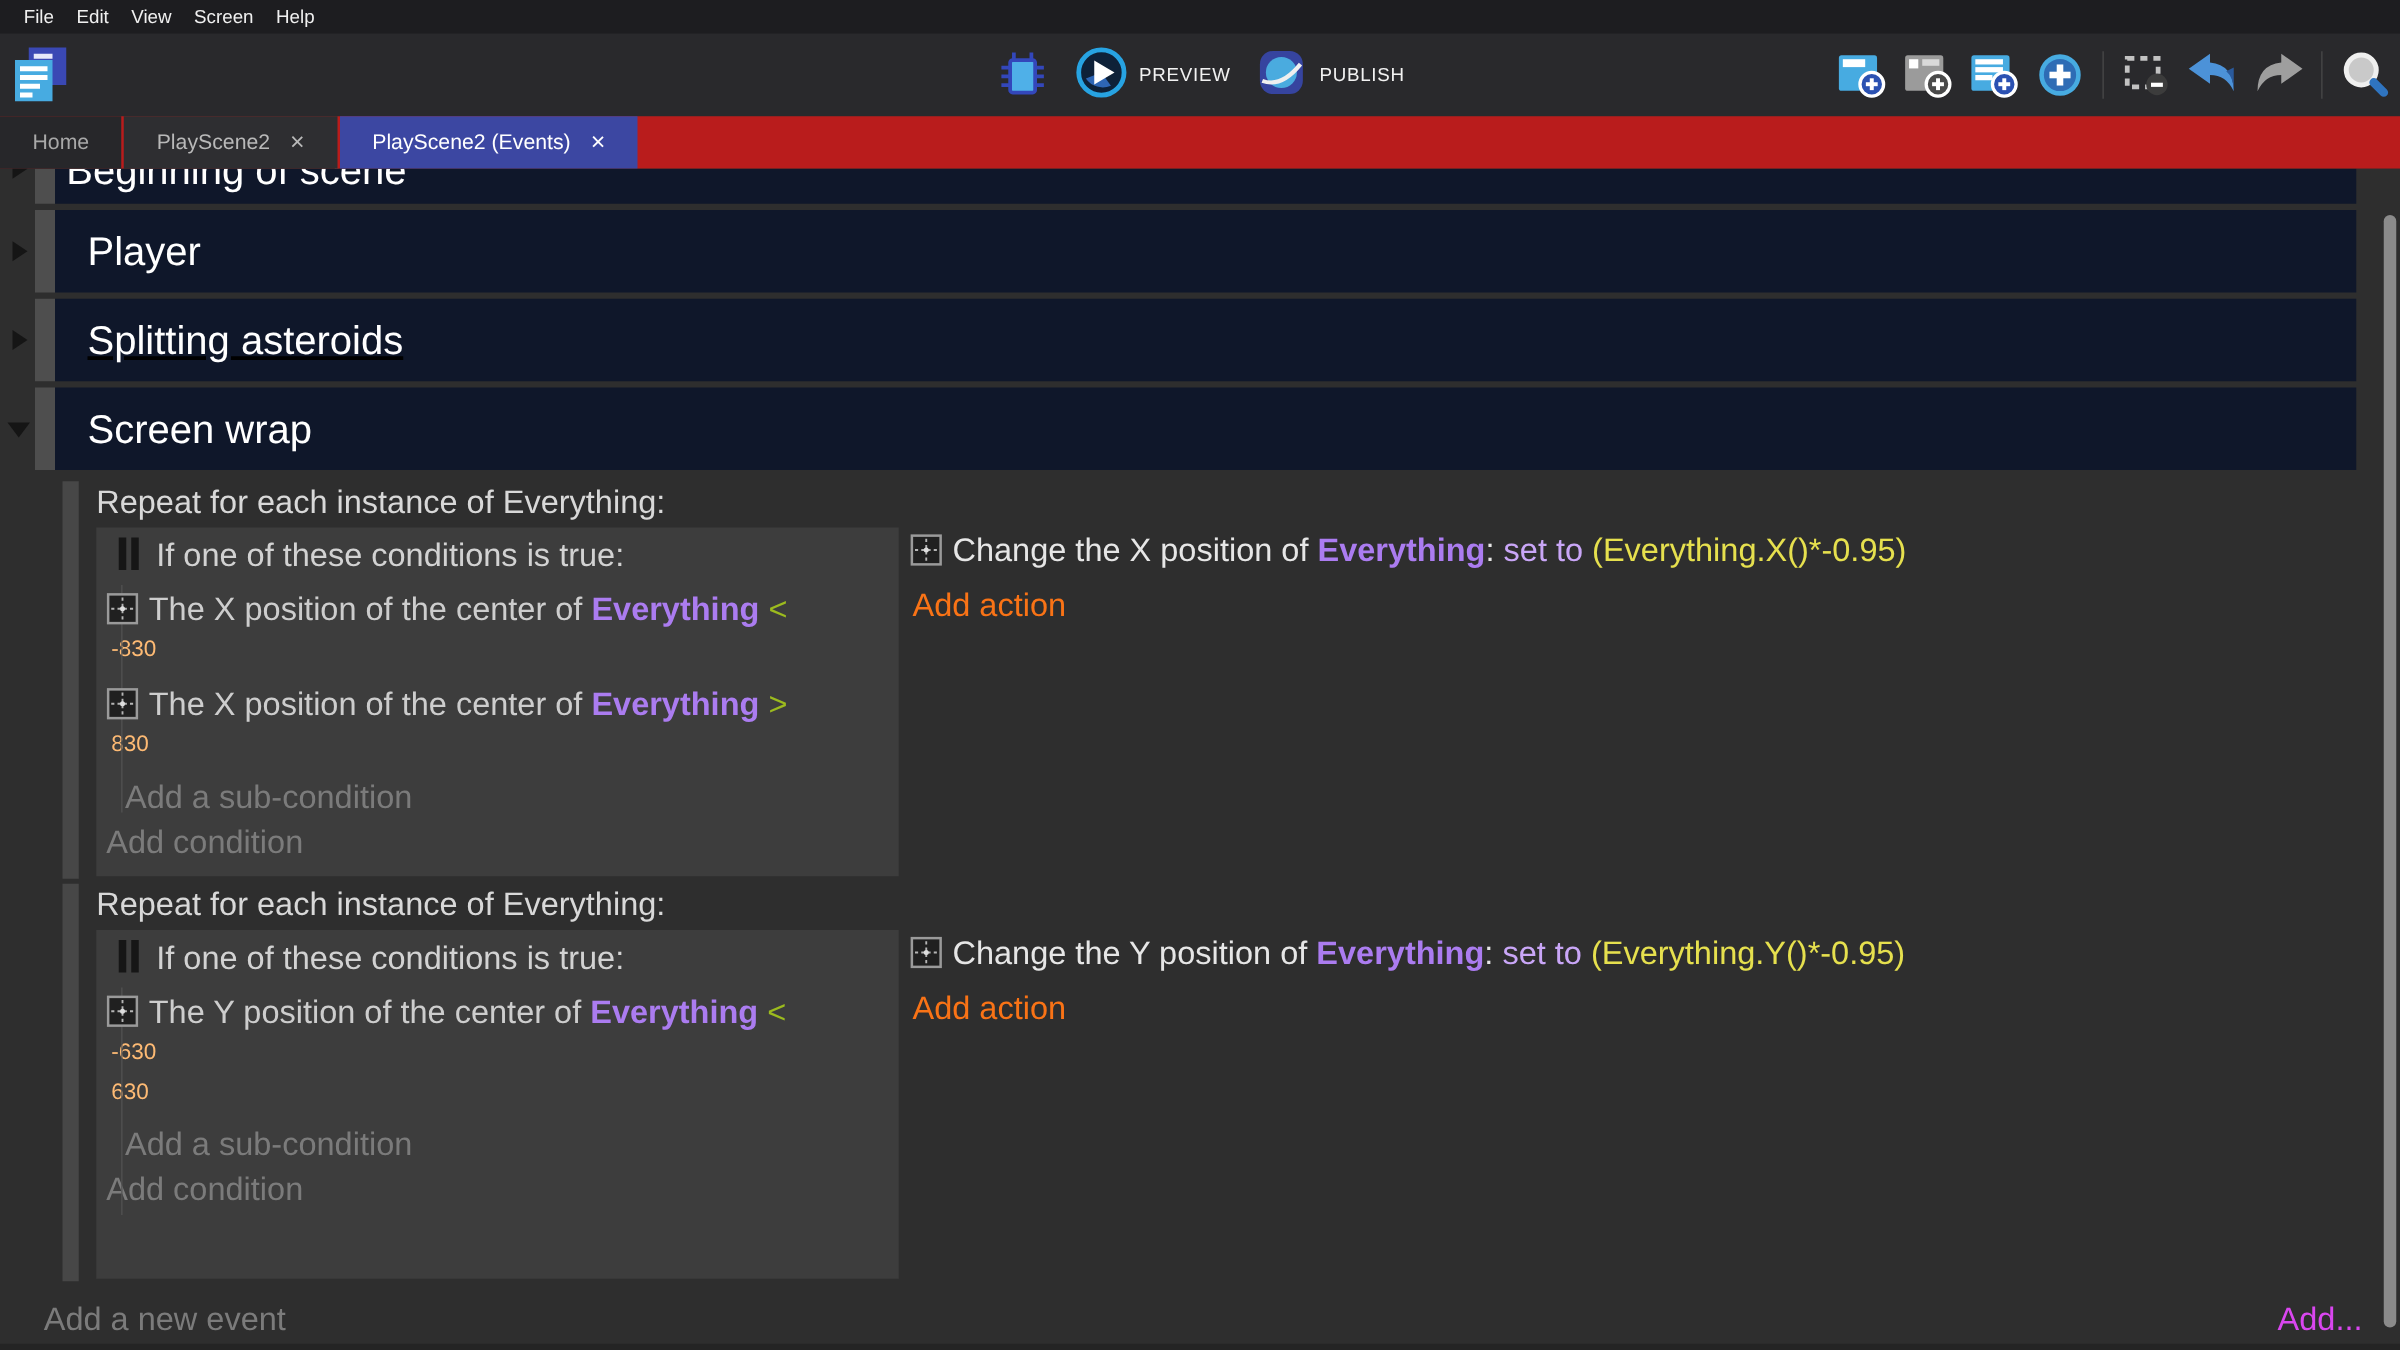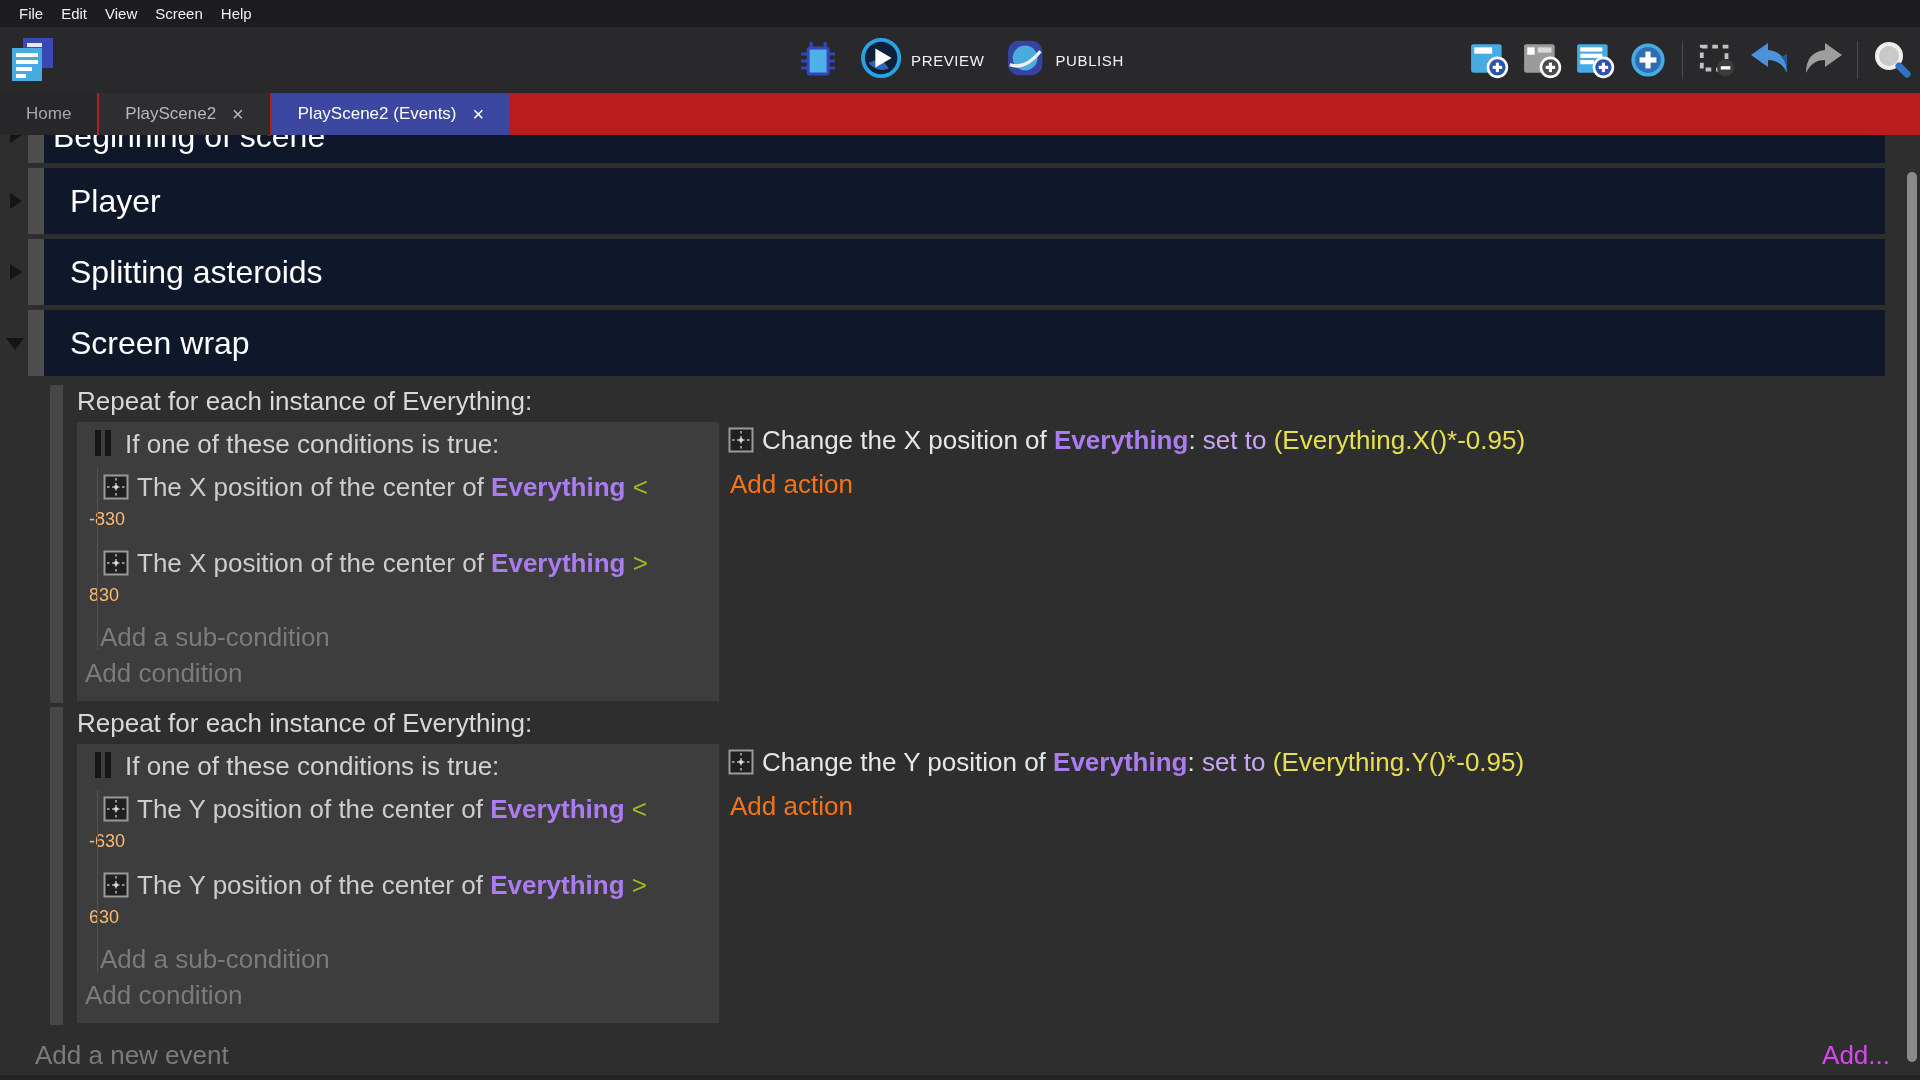--- a/index.html
+++ b/index.html
@@ -51,21 +51,21 @@
   .event-handle { position:absolute; left:0; top:0; width:13px; background:#474747; }
   .event-header { position:absolute; left:27px; top:0; font-size:26px; color:#d8d8d8; line-height:33px; }
   .cond-block { position:absolute; left:27px; top:37px; width:642px; height:279px;
                 background:#3d3d3d; padding:6px 8px 4px 8px; }
   .guide-line { position:absolute; left:20px; top:46px; width:1px; height:182px; background:#535353; }
 
   .or-row { margin-left:10px; line-height:32px; font-size:26px; color:#d2d2d2; white-space:nowrap; }
   .or-icon { display:inline-block; vertical-align:-3px; margin-right:10px; }
   .or-icon i { display:inline-block; width:6px; height:26px; background:#161616; margin-right:4px; }
 
-  .cond-line1 { margin-left:18px; margin-top:8px; line-height:32px; font-size:26px;
+  .cond-line1 { margin-top:8px; line-height:32px; font-size:26px;
                 color:#cdcdcd; white-space:nowrap; position:relative; }
   .cond-line1.second { margin-top:12px; }
   .pos-icon { display:inline-block; width:26px; height:26px; vertical-align:-4px; margin-right:8px; }
   .obj { color:#ab7cf0; font-weight:700; }
   .op  { color:#9cbb1e; }
   .cond-val { margin-left:4px; line-height:32px; font-size:18px; color:#fdba74; }
   .add-sub  { margin-left:15px; margin-top:10px; line-height:32px; font-size:26px; color:#7b7b7b; cursor:pointer; }
   .add-cond { margin-top:4px; line-height:32px; font-size:26px; color:#7b7b7b; cursor:pointer; }
 
   .actions { position:absolute; left:678px; top:39px; }
@@ -237,21 +237,21 @@
   <div class="group-bar" style="top:0; height:28px;">
     <div class="group-title clipped">Beginning of scene</div>
   </div>
 
   <div class="group-handle" style="top:33px; height:66px;"></div>
   <div class="group-bar" style="top:33px; height:66px;">
     <div class="group-title">Player</div>
   </div>
 
   <div class="group-handle" style="top:104px; height:66px;"></div>
-  <div class="group-bar" style="top:104px; height:66px;">
+  <div class="group-bar" style="top:104px; height:66px;text-decoration:underline;">
     <div class="group-title">Splitting asteroids</div>
   </div>
 
   <div class="group-handle" style="top:175px; height:66px;"></div>
   <div class="group-bar" style="top:175px; height:66px;">
     <div class="group-title">Screen wrap</div>
   </div>
 
   <div class="event" style="top:250px; height:318px;">
     <div class="event-handle" style="height:318px;"></div>
@@ -308,28 +308,20 @@
       </div>
       <div class="cond-line1">
         <span class="pos-icon"><svg width="26" height="26" viewBox="0 0 26 26">
               <rect x="1.5" y="1.5" width="23" height="23" fill="#202020" stroke="#9a9a9a" stroke-width="2"></rect>
               <line x1="13" y1="4" x2="13" y2="22" stroke="#b5b5b5" stroke-width="1.5" stroke-dasharray="2.5 2.5"></line>
               <line x1="4" y1="13" x2="22" y2="13" stroke="#b5b5b5" stroke-width="1.5" stroke-dasharray="2.5 2.5"></line>
               <circle cx="13" cy="13" r="2" fill="#dddddd"></circle>
             </svg></span><span>The Y position of the center of</span> <span class="obj">Everything</span> <span class="op">&lt;</span>
       </div>
       <div class="cond-val">-630</div>
-      <div class="cond-line1 second">
-        <span class="pos-icon"><svg width="26" height="26" viewBox="0 0 26 26">
-              <rect x="1.5" y="1.5" width="23" height="23" fill="#202020" stroke="#9a9a9a" stroke-width="2"></rect>
-              <line x1="13" y1="4" x2="13" y2="22" stroke="#b5b5b5" stroke-width="1.5" stroke-dasharray="2.5 2.5"></line>
-              <line x1="4" y1="13" x2="22" y2="13" stroke="#b5b5b5" stroke-width="1.5" stroke-dasharray="2.5 2.5"></line>
-              <circle cx="13" cy="13" r="2" fill="#dddddd"></circle>
-            </svg></span><span>The Y position of the center of</span> <span class="obj">Everything</span> <span class="op">&gt;</span>
-      </div>
       <div class="cond-val">630</div>
       <div class="add-sub">Add a sub-condition</div>
       <div class="add-cond">Add condition</div>
     </div>
 
     <div class="actions">
       <div class="action-line">
         <span class="pos-icon"><svg width="26" height="26" viewBox="0 0 26 26">
               <rect x="1.5" y="1.5" width="23" height="23" fill="#202020" stroke="#9a9a9a" stroke-width="2"></rect>
               <line x1="13" y1="4" x2="13" y2="22" stroke="#b5b5b5" stroke-width="1.5" stroke-dasharray="2.5 2.5"></line>

